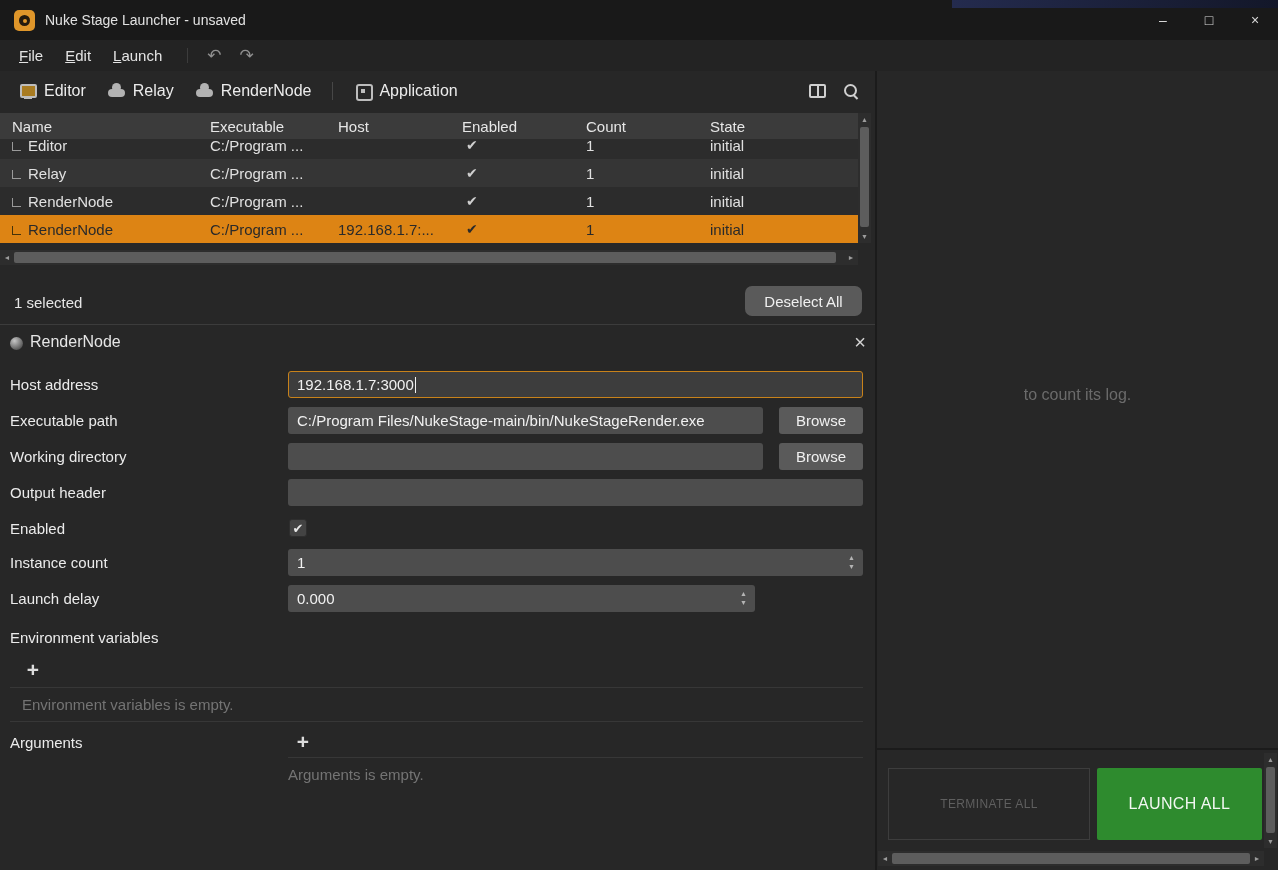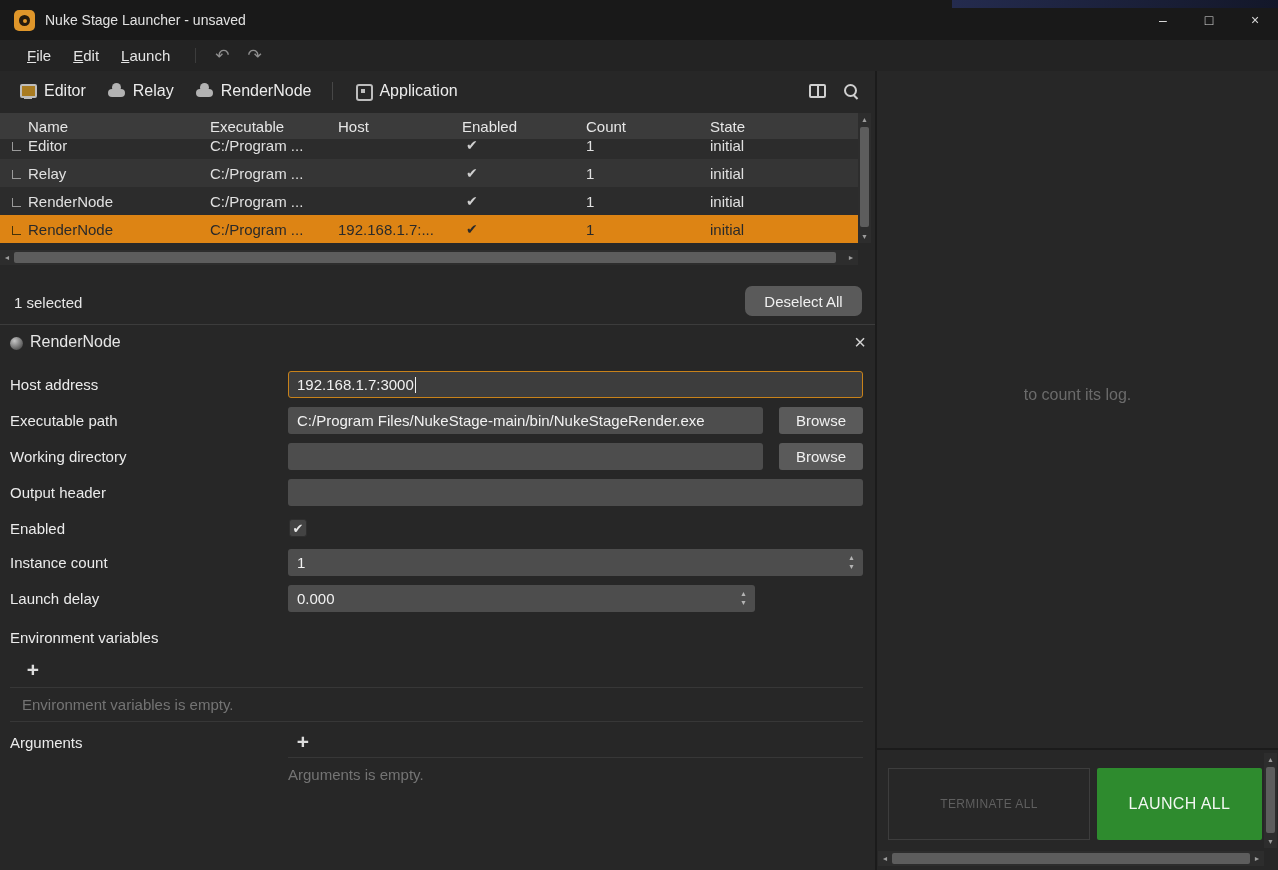--- a/index.html
+++ b/index.html
@@ -18,21 +18,21 @@
     border-radius:50%; background:#241a0e; }
   .app-icon::before { content:""; position:absolute; left:9px; top:9px; width:4px; height:4px;
     border-radius:50%; background:#df962a; z-index:1; }
   .title { margin-left:10px; font-size:14px; color:#e2e2e2; }
   .win-controls { margin-left:auto; display:flex; height:100%; }
   .wc { width:46px; height:100%; display:flex; align-items:center; justify-content:center;
     font-size:14px; color:#d8d8d8; }
 
   
   .menubar { position:absolute; top:40px; left:0; right:0; height:31px; background:#232323;
-    display:flex; align-items:center; padding-left:16px; }
+    display:flex; align-items:center; padding-left:8px; }
   .menu-item { padding:0 11px; font-size:15px; color:#e4e4e4; }
   .menu-item::first-letter { text-decoration:underline; }
   .menu-sep { width:1px; height:15px; background:#3c3c3c; margin:0 10px 0 14px; }
   .menu-icon { font-size:17px; color:#8f8f8f; padding:0 9px; }
 
   
   .toolbar { position:absolute; top:71px; left:0; width:876px; height:40px; background:#272727;
     display:flex; align-items:center; padding-left:8px; }
   .tb-item { display:flex; align-items:center; gap:7px; padding:0 11px; font-size:16px; color:#ececec; }
   .tb-icon { width:18px; height:18px; position:relative; display:inline-block; flex:none; }
@@ -53,21 +53,21 @@
   .icon-search { width:18px; height:18px; position:relative; display:inline-block; }
   .icon-search::before { content:""; position:absolute; left:2px; top:2px; width:9px; height:9px;
     border:2px solid #cfcfcf; border-radius:50%; }
   .icon-search::after { content:""; position:absolute; left:12px; top:12px; width:6px; height:2px;
     background:#cfcfcf; transform:rotate(45deg); transform-origin:0 0; }
 
   
   .thead { position:absolute; top:113px; left:0; width:858px; height:26px; background:#3b3b3b;
     display:grid; grid-template-columns:210px 128px 124px 124px 124px 1fr; align-items:center;
     font-size:15px; color:#e6e6e6; }
-  .thead > div:first-child { padding-left:28px; }
+  .thead > div:first-child { padding-left:12px; }
   .rows-viewport { position:absolute; top:139px; left:0; width:858px; height:104px; overflow:hidden; }
   .rows-inner { position:relative; top:-8px; }
   .trow { display:grid; grid-template-columns:210px 128px 124px 124px 124px 1fr; align-items:center;
     height:28px; font-size:15px; color:#e0e0e0; position:relative; }
   .trow:nth-child(odd) { background:#2c2c2c; }
   .trow:nth-child(even) { background:#353535; }
   .trow.selected { background:#dd8414; color:#2a2a2a; }
   .name-cell { padding-left:28px; position:relative; white-space:nowrap; overflow:hidden; }
   .branch { position:absolute; left:12px; top:5px; width:9px; height:9px;
     border-left:1px solid #9a9a9a; border-bottom:1px solid #9a9a9a; }

